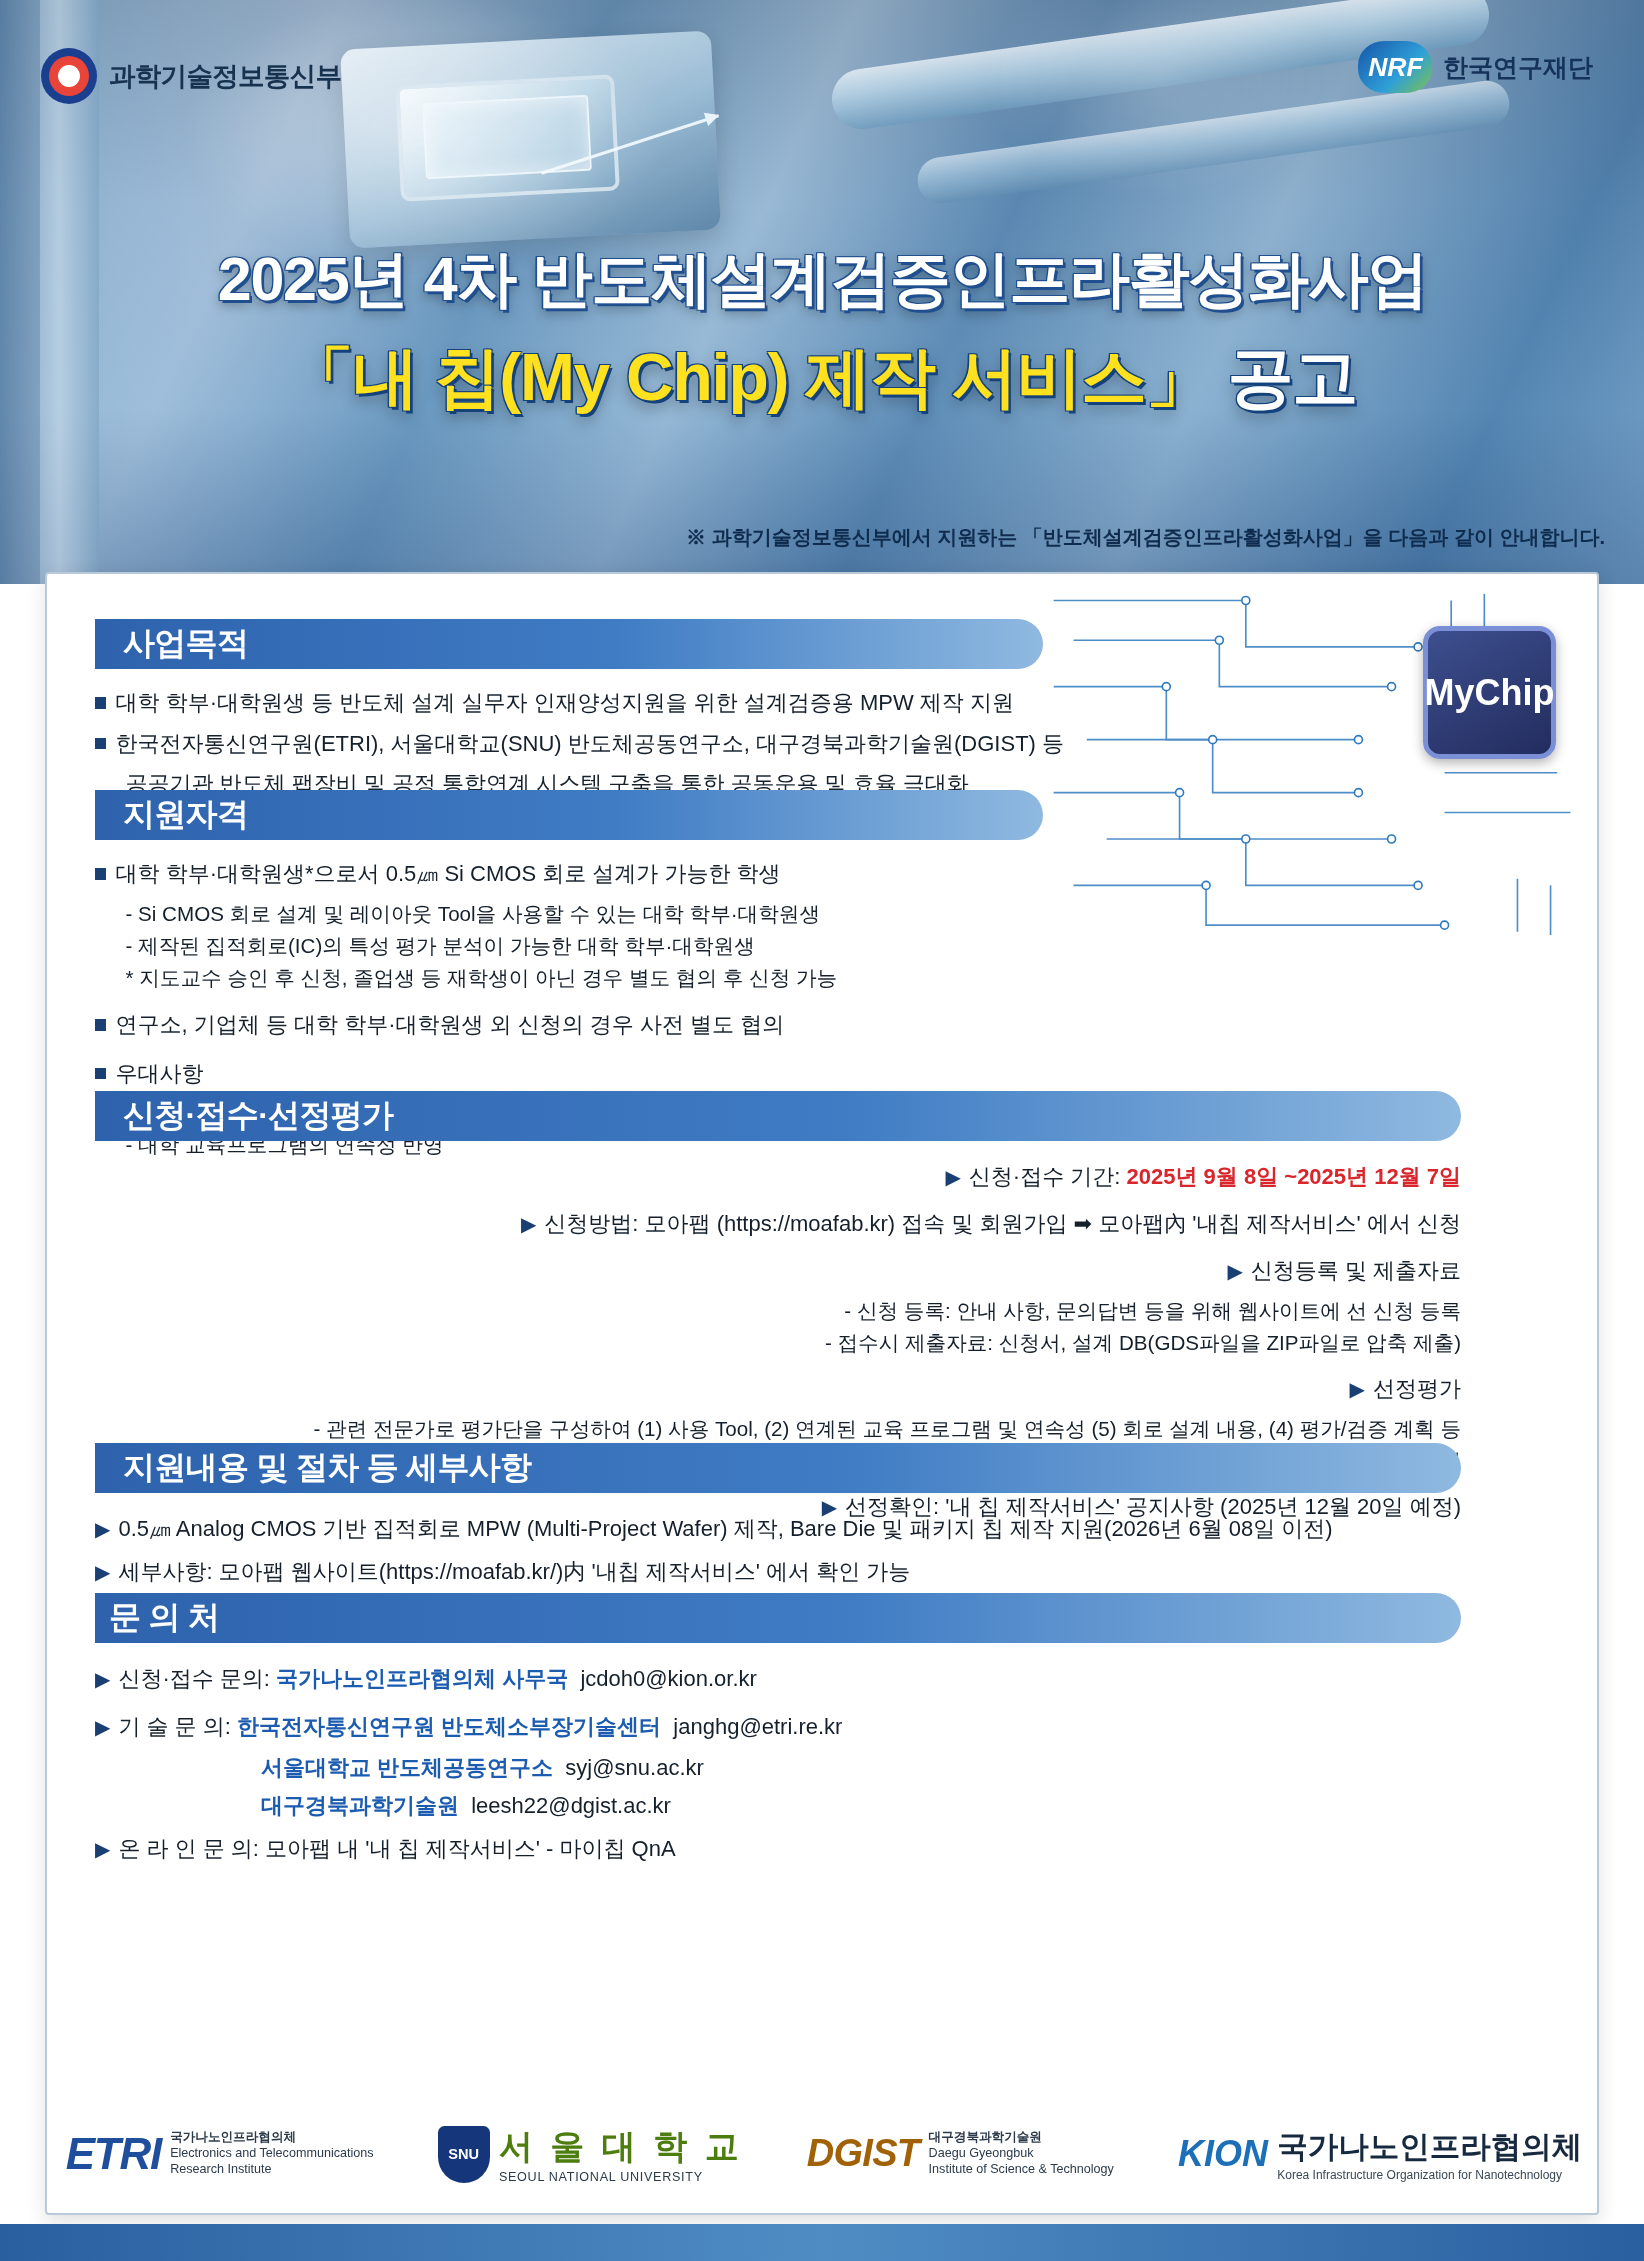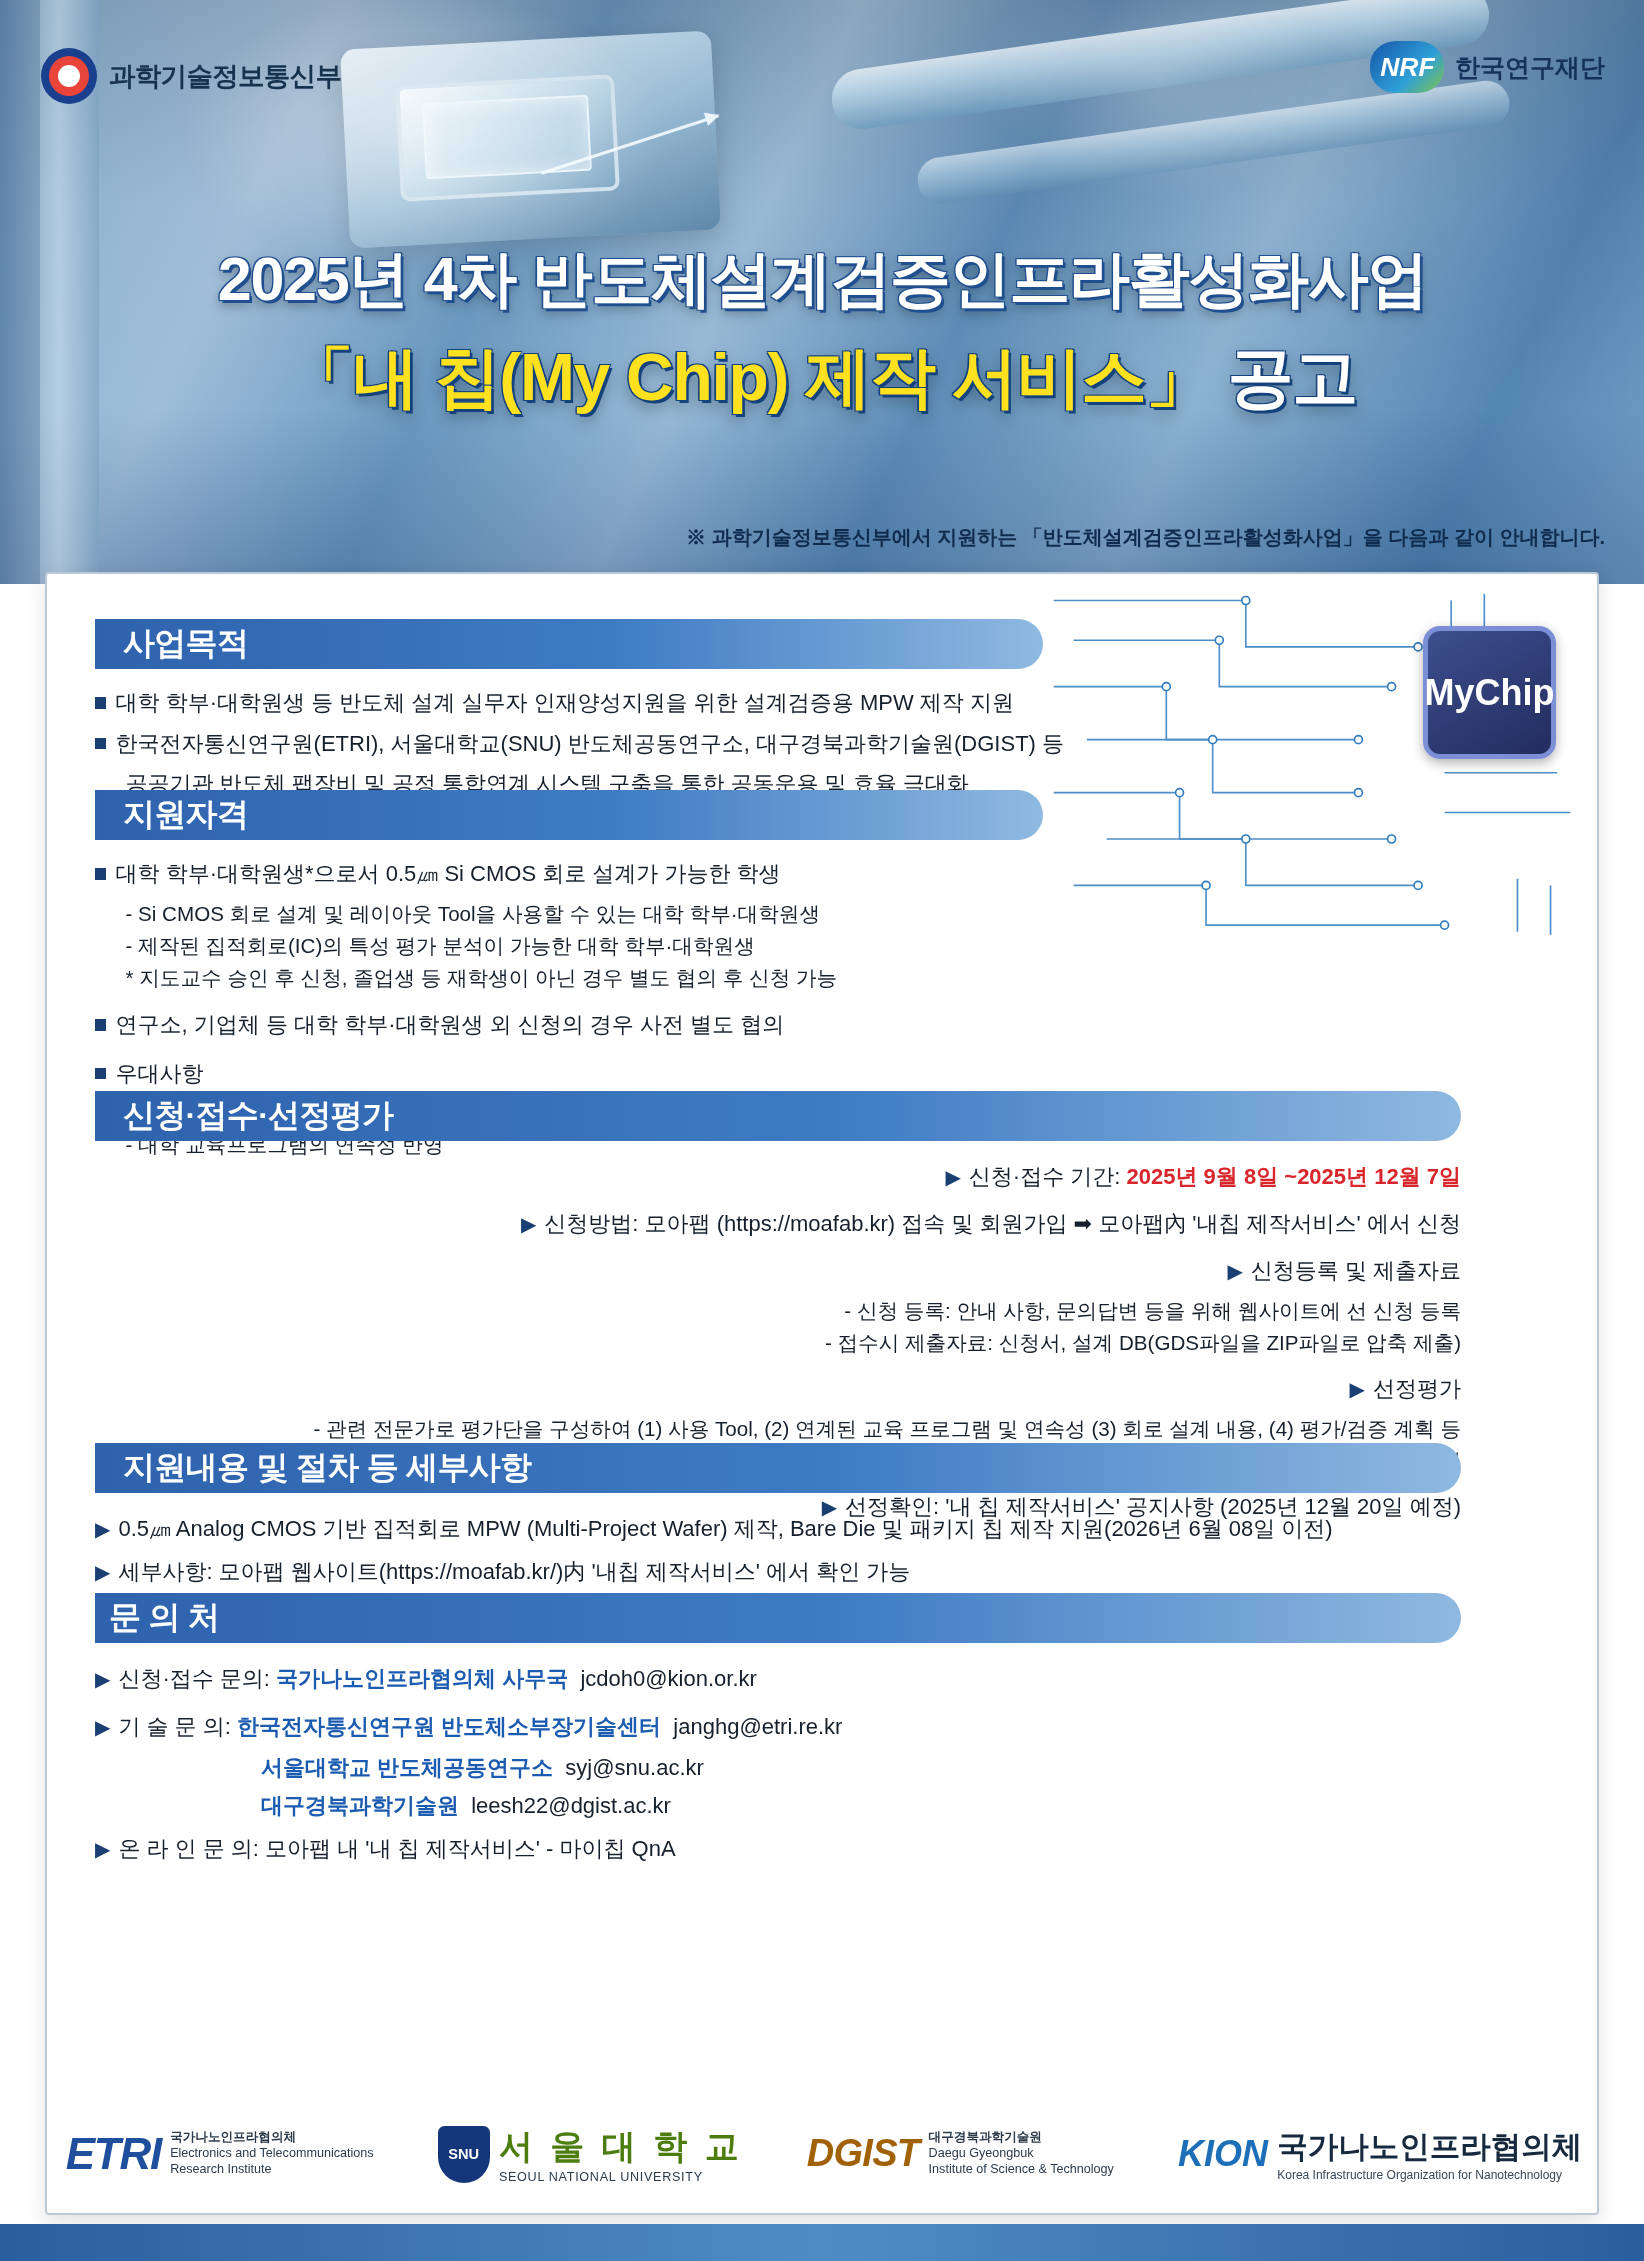--- a/index.html
+++ b/index.html
@@ -73,21 +73,21 @@
 
   
   .gov-logo { position:absolute; left:41px; top:48px; display:flex; align-items:center; gap:12px; }
   .gov-mark { width:56px; height:56px; position:relative; }
   .gov-mark .sw1, .gov-mark .sw2, .gov-mark .sw3 { position:absolute; border-radius:50%; }
   .gov-mark .sw1 { width:56px; height:56px; background:#1b3f8f; }
   .gov-mark .sw2 { width:40px; height:40px; left:8px; top:8px; background:#e8443a; }
   .gov-mark .sw3 { width:22.5px; height:22.5px; left:16.6px; top:16.6px; background:#fff; }
   .gov-name { font-size:26.5px; font-weight:bold; color:#16324f; letter-spacing:-0.7px; }
 
-  .nrf-logo { position:absolute; right:40px; top:41px; display:flex; align-items:center; gap:10.6px; }
+  .nrf-logo { position:absolute; right:52px; top:41px; display:flex; align-items:center; gap:10.6px; }
   .nrf-mark {
     width:74px; height:52px; border-radius:26.5px/24px;
     background:linear-gradient(135deg,#1555a8,#2f9fd8 60%,#7fc44a);
     color:#fff; font-weight:bold; font-size:26.5px;
     display:flex; align-items:center; justify-content:center; font-style:italic;
   }
   .nrf-name { font-size:25px; font-weight:bold; color:#14325a; }
 
   
   .title-wrap { position:absolute; left:0; top:239px; width:1645px; text-align:center; }
@@ -293,21 +293,21 @@
         <span class="tri">▶</span><span>신청방법: 모아팹 (https://moafab.kr) 접속 및 회원가입 ➡ 모아팹內 '내칩 제작서비스' 에서 신청</span>
       </div>
       <div class="row" style="margin-top:13.3px;">
         <span class="tri">▶</span><span>신청등록 및 제출자료</span>
       </div>
       <div class="indent" style="font-size:20.6px;">- 신청 등록: 안내 사항, 문의답변 등을 위해 웹사이트에 선 신청 등록</div>
       <div class="indent" style="font-size:20.6px;">- 접수시 제출자료: 신청서, 설계 DB(GDS파일을 ZIP파일로 압축 제출)</div>
       <div class="row" style="margin-top:13.3px;">
         <span class="tri">▶</span><span>선정평가</span>
       </div>
-      <div class="indent" style="font-size:20.6px;">- 관련 전문가로 평가단을 구성하여  (1) 사용 Tool,  (2) 연계된 교육 프로그램 및 연속성  (3) 회로 설계 내용,  (4) 평가/검증 계획 등</div>
+      <div class="indent" style="font-size:20.6px;">- 관련 전문가로 평가단을 구성하여  (1) 사용 Tool,  (2) 연계된 교육 프로그램 및 연속성  (5) 회로 설계 내용,  (4) 평가/검증 계획 등</div>
       <div class="indent" style="font-size:20.6px; padding-left:49px;">신청서에 작성한 내용과 설계 DB에 대해 평가를 실시하여 선정</div>
       <div class="row" style="margin-top:13.3px;">
         <span class="tri">▶</span><span>선정확인: '내 칩 제작서비스' 공지사항 (2025년 12월 20일 예정)</span>
       </div>
     </div>
   </div>
 
   <div class="sec-wrap" style="top:869px;">
     <div class="sec-head w4">지원내용 및 절차 등 세부사항</div>
     <div class="body-text" style="margin-top:18.6px; width:1366px;">

